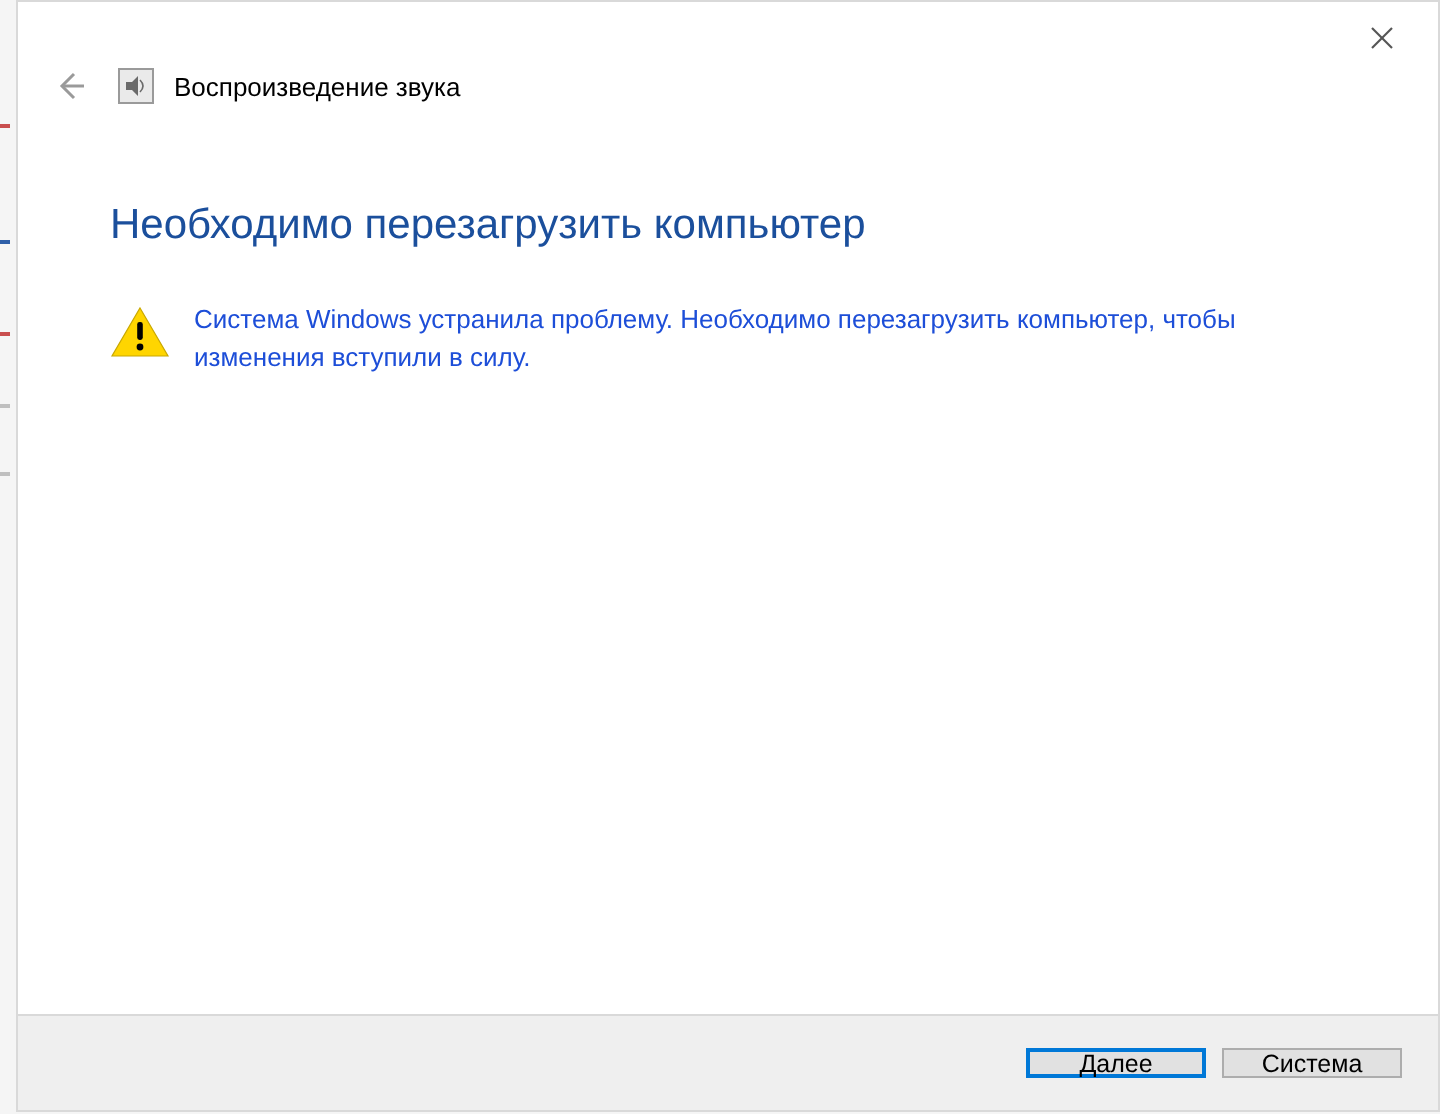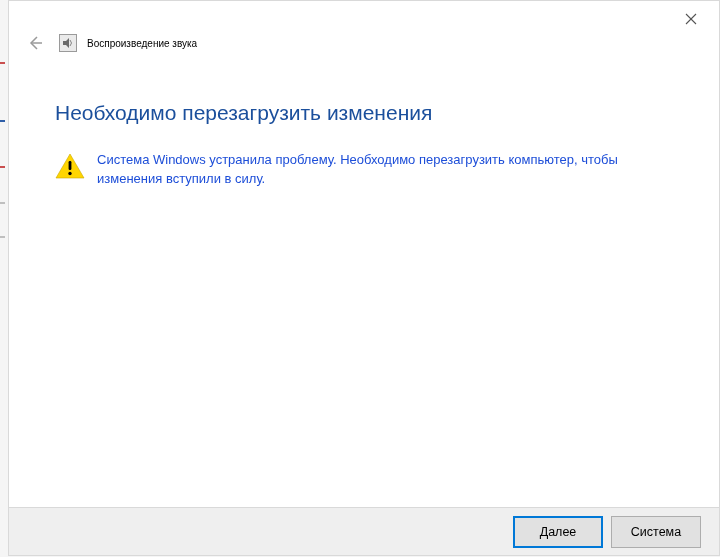--- a/index.html
+++ b/index.html
@@ -62,21 +62,21 @@
     border: 1px solid #9a9a9a;
     background: #eaeaea;
     display: flex;
     align-items: center;
     justify-content: center;
     margin-right: 10px;
     box-sizing: border-box;
   }
   .app-icon svg { width: 10px; height: 10px; }
   .app-title {
-    font-size: 10px;
+    font-size: 13px;
     color: #000;
   }
   .content {
     position: absolute;
     top: 100px;
     left: 46px;
     right: 40px;
   }
   .main-heading {
     font-size: 21px;
@@ -110,21 +110,21 @@
     background: #efefef;
     border-top: 1px solid #d9d9d9;
     display: flex;
     align-items: center;
     justify-content: flex-end;
     padding-right: 18px;
     box-sizing: border-box;
   }
   .btn {
     min-width: 90px;
-    height: 32px;
+    height: 15px;
     background: #e1e1e1;
     border: 1px solid #adadad;
     font-family: inherit;
     font-size: 12.5px;
     color: #000;
     padding: 0 16px;
     margin-left: 8px;
     cursor: pointer;
     box-sizing: border-box;
   }
@@ -168,21 +168,21 @@
     <div class="app-icon">
       <svg viewBox="0 0 10 10">
         <polygon points="0,3 3,3 6,0 6,10 3,7 0,7" fill="#6a6a6a"></polygon>
         <path d="M7 2 Q10 5 7 8" fill="none" stroke="#6a6a6a" stroke-width="0.8"></path>
       </svg>
     </div>
     <div class="app-title">Воспроизведение звука</div>
   </div>
 
   <div class="content">
-    <h1 class="main-heading">Необходимо перезагрузить изменения</h1>
+    <h1 class="main-heading">Необходимо перезагрузить компьютер</h1>
     <div class="msg-row">
       <svg class="warn-icon" viewBox="0 0 30 26">
         <polygon points="15,1 29,25 1,25" fill="#ffd500" stroke="#c9a800" stroke-width="0.6"></polygon>
         <rect x="13.6" y="8" width="2.8" height="9" rx="1.2" fill="#000"></rect>
         <circle cx="15" cy="20.5" r="1.7" fill="#000"></circle>
       </svg>
       <div class="msg-text">Система Windows устранила проблему. Необходимо перезагрузить компьютер, чтобы изменения вступили в силу.</div>
     </div>
   </div>
 

